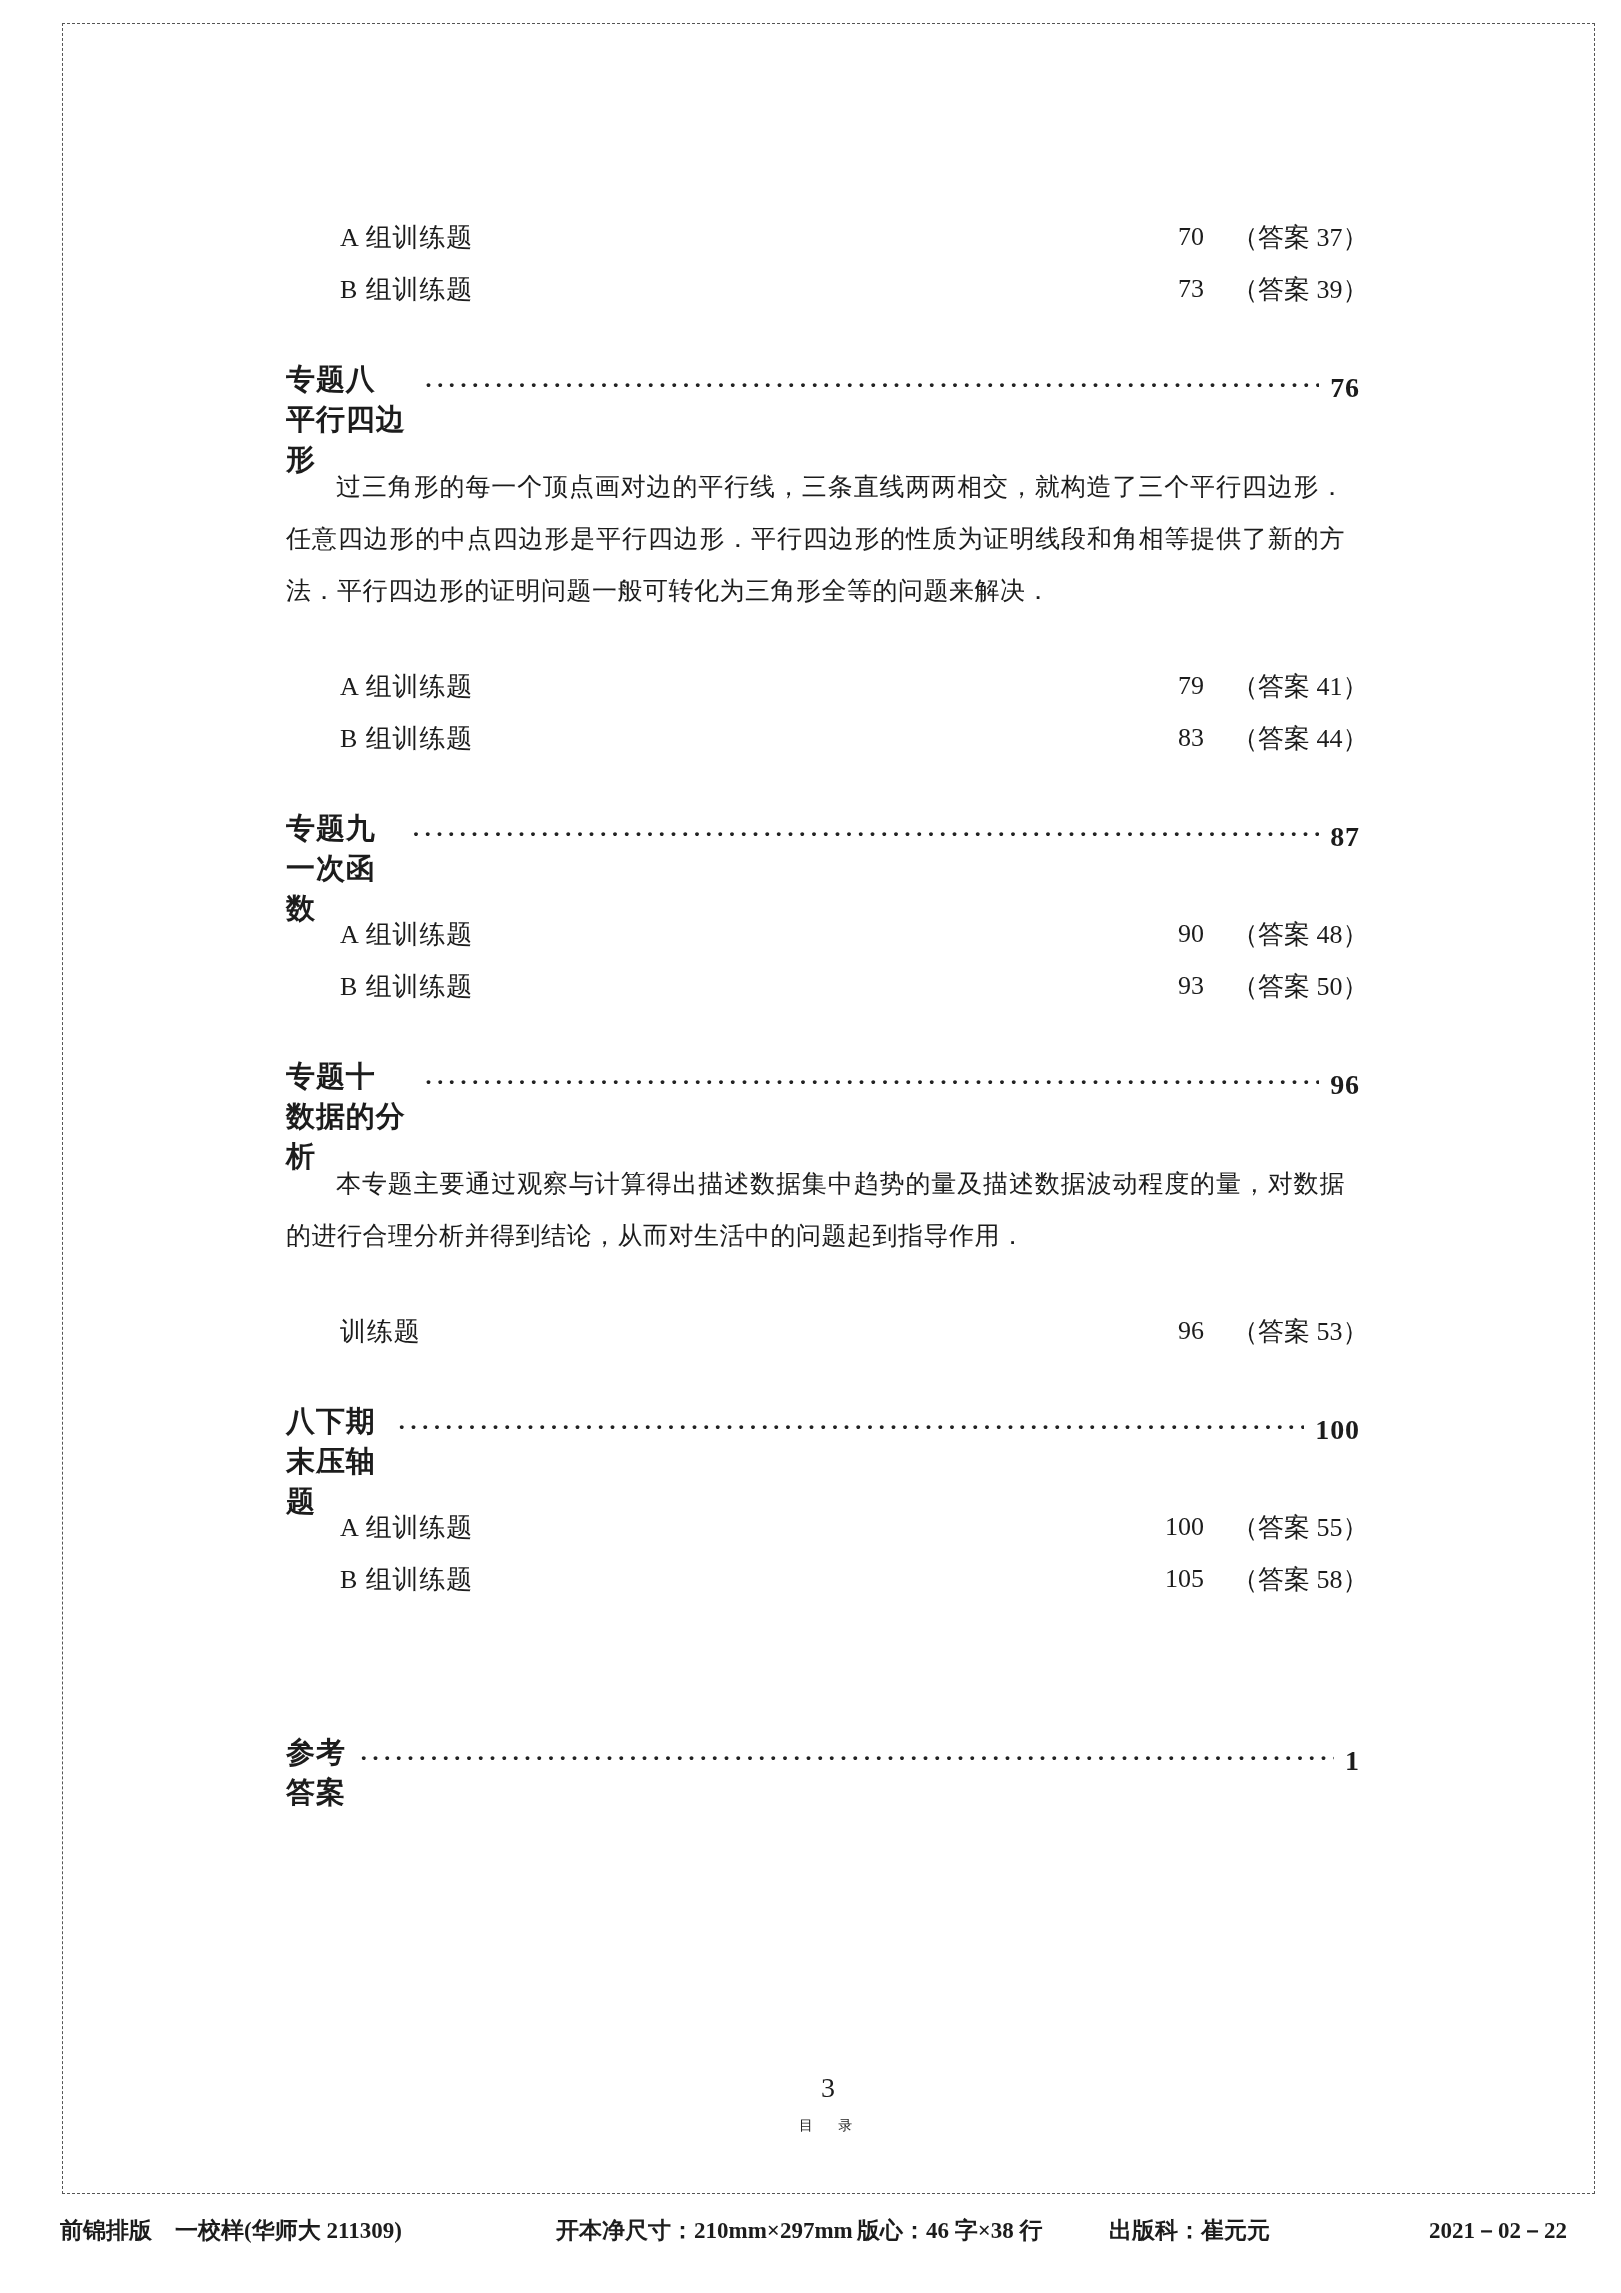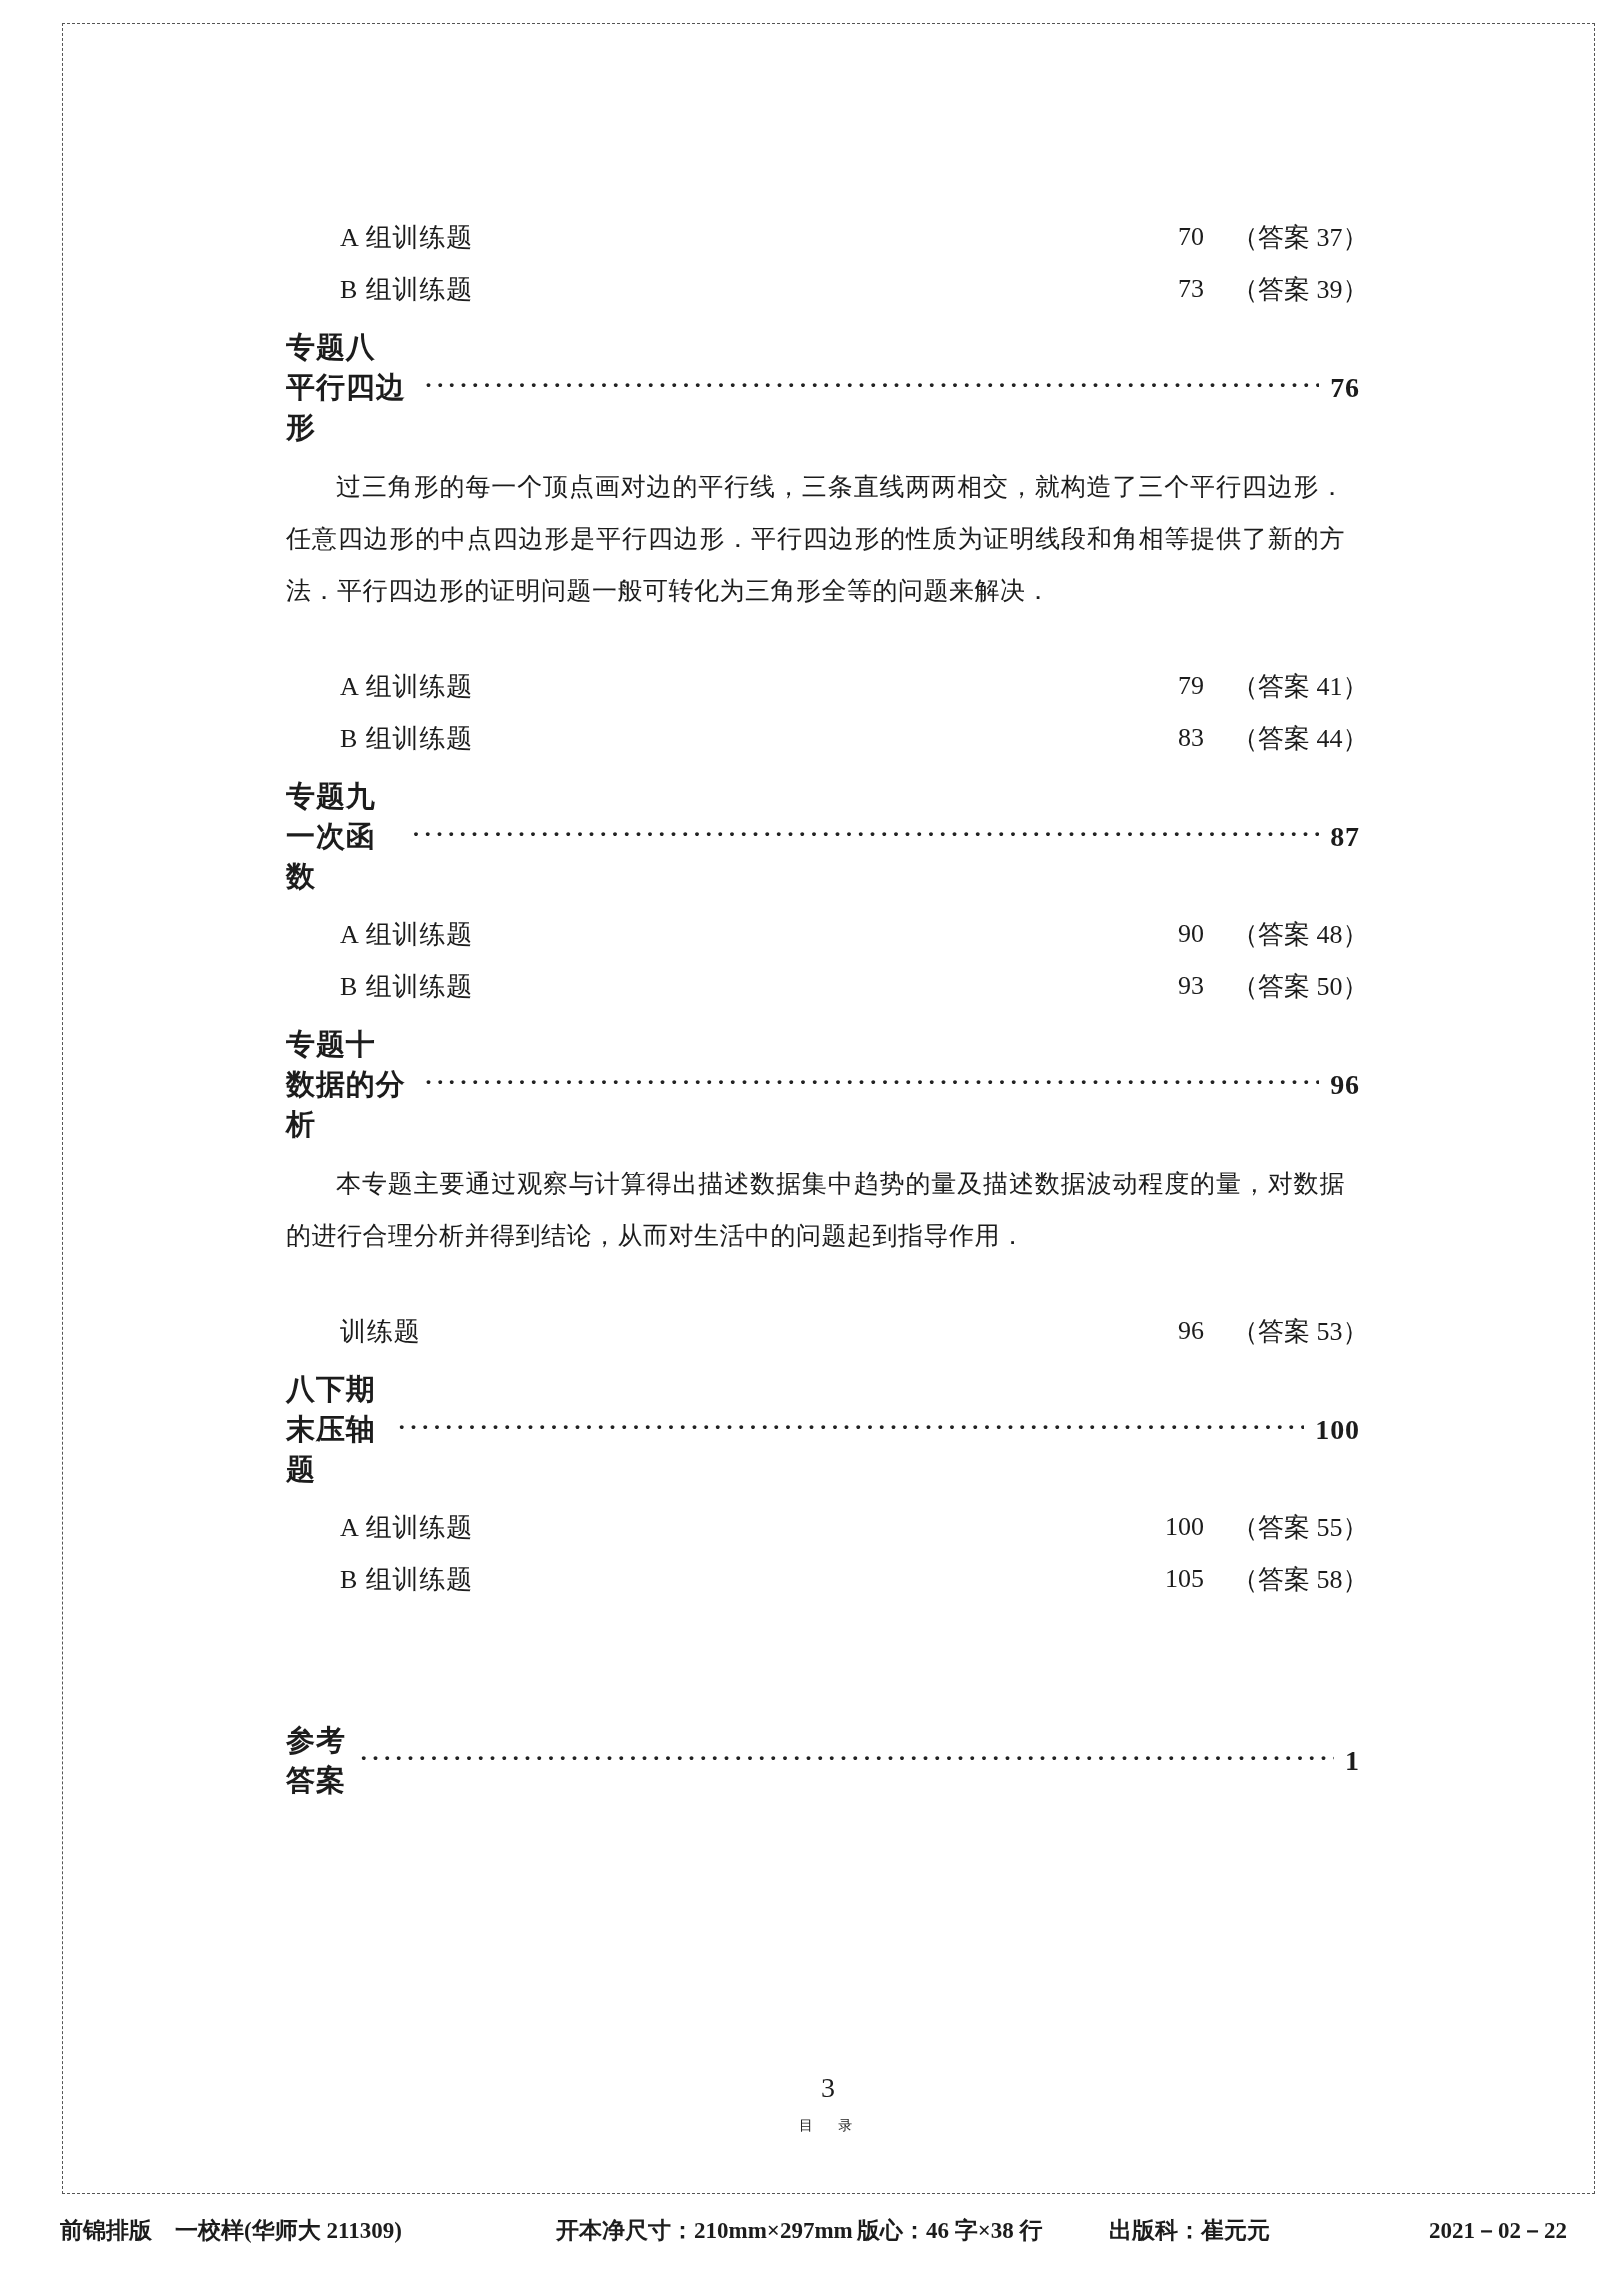--- a/index.html
+++ b/index.html
@@ -51,21 +51,20 @@
     margin-left: 28px;
     text-align: left;
     font-size: 26px;
   }
   
   .toc-header {
     width: 1074px;
     height: 56px;
     margin-top: 45px;
     display: flex;
-    align-items: center;
     font-weight: bold;
     font-size: 29px;
     letter-spacing: 0.9px;
   }
   .toc-header .leader {
     flex: 1 1 auto;
     overflow: hidden;
     height: 56px;
     line-height: 50px;
     margin: 0 11px 0 13px;
@@ -75,20 +74,21 @@
     color: #222;
   }
   .toc-header .leader::after {
     content: "····································································································································································";
     letter-spacing: 3.7px;
   }
   .toc-page {
     flex: 0 0 auto;
     font-size: 28px;
     font-weight: bold;
+    margin-top: 12px;
   }
   .answers-header { margin-top: 128px; }
   
   .intro {
     width: 1059px;
     margin-top: 45px;
     font-size: 25px;
     line-height: 52px;
     text-align: justify;
     text-indent: 2em;

